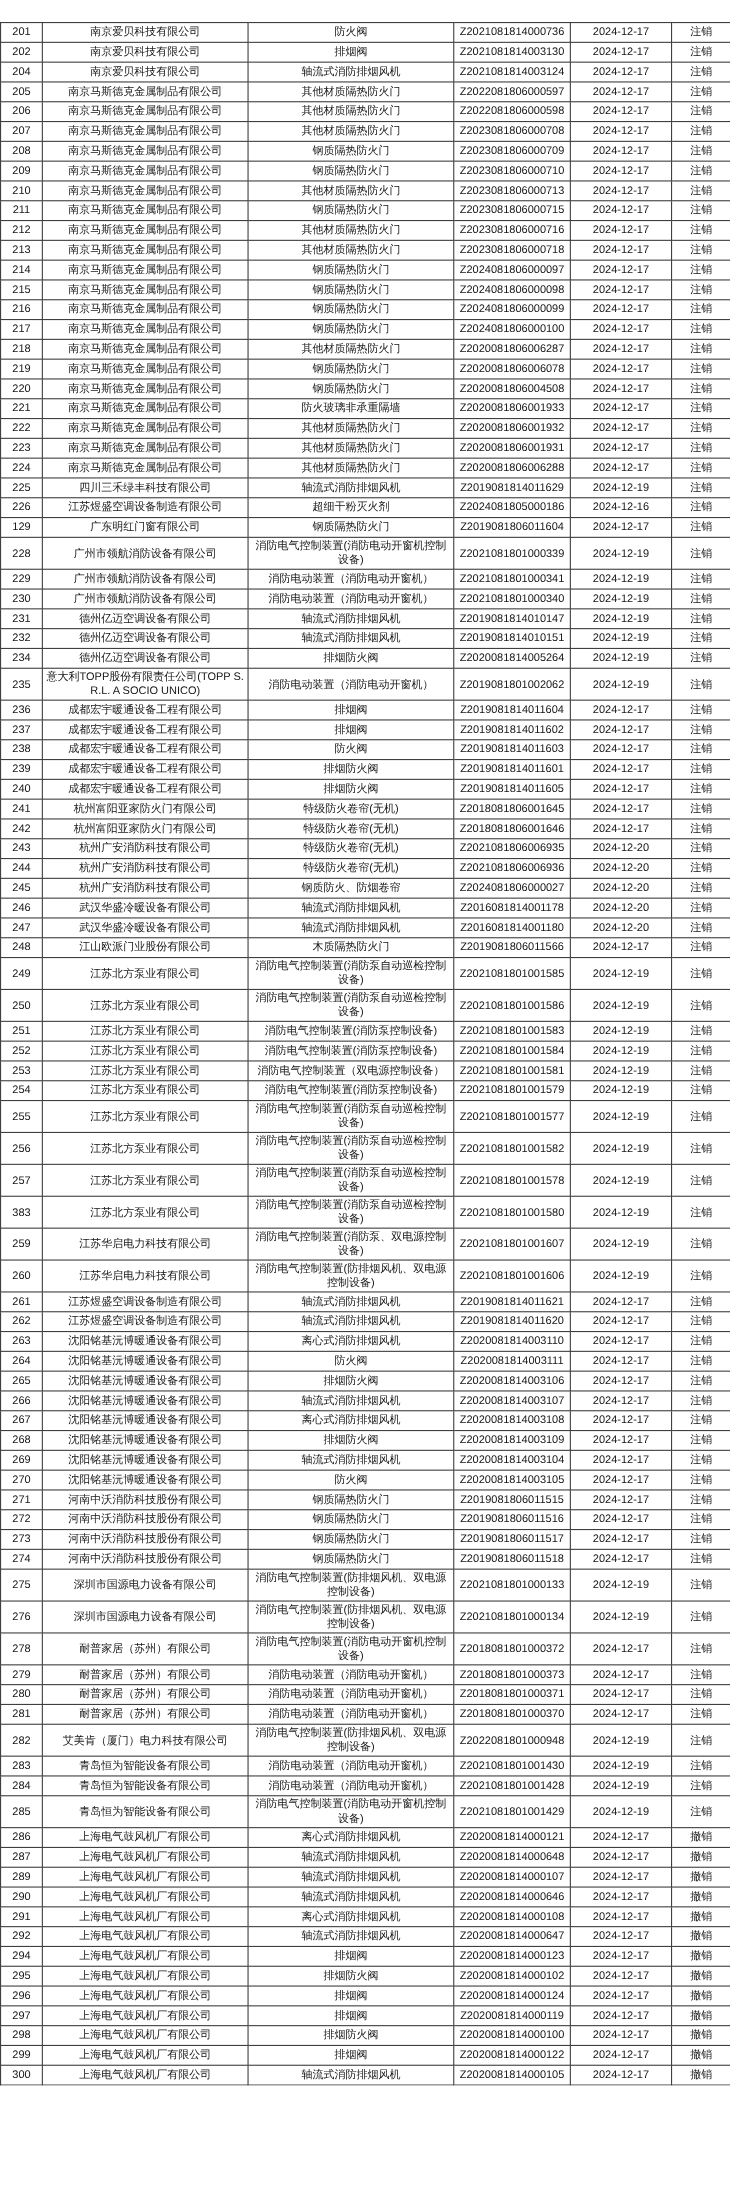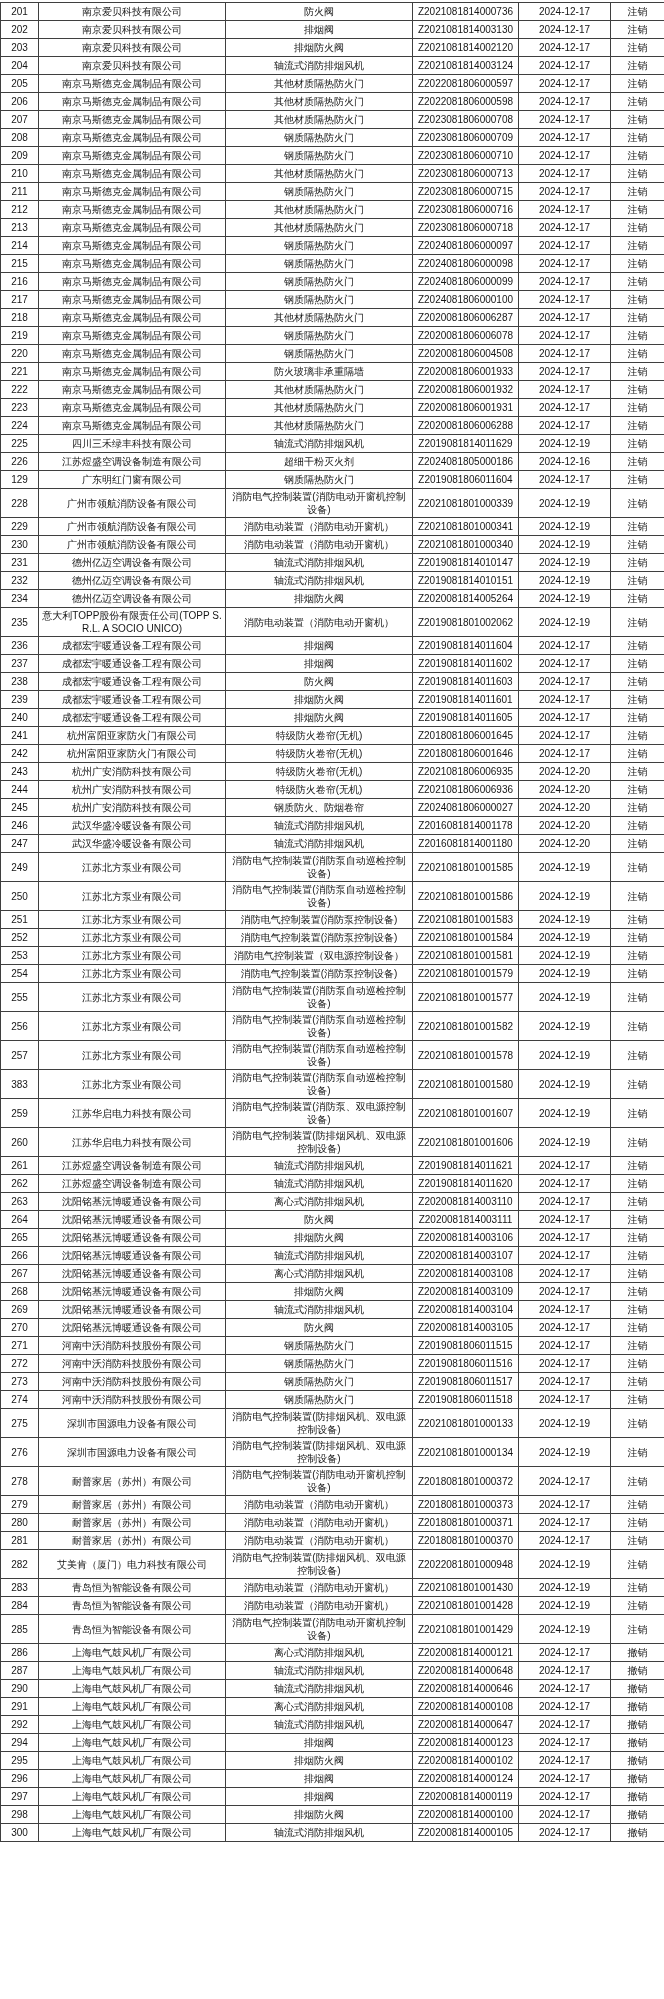--- a/index.html
+++ b/index.html
@@ -5,21 +5,21 @@
   html, body {
     margin: 0;
     padding: 0;
     background: #ffffff;
   }
   body {
     width: 664px;
   }
   .table-wrap {
     width: 664px;
-    padding-top: 2px;
+    padding-top: 20px;
   }
   table.cert-table {
     border-collapse: collapse;
     table-layout: fixed;
     width: 664px;
     background: #ffffff;
   }
   table.cert-table td {
     border: 1px solid #3f3f3f;
     font-family: "Liberation Sans", "DejaVu Sans", sans-serif;
@@ -66,28 +66,20 @@
         </tr>
         <tr>
           <td class="c0">202</td>
           <td class="c1">南京爱贝科技有限公司</td>
           <td class="c2">排烟阀</td>
           <td class="c3">Z2021081814003130</td>
           <td class="c4">2024-12-17</td>
           <td class="c5">注销</td>
         </tr>
         <tr>
-          <td class="c0">203</td>
-          <td class="c1">南京爱贝科技有限公司</td>
-          <td class="c2">排烟防火阀</td>
-          <td class="c3">Z2021081814002120</td>
-          <td class="c4">2024-12-17</td>
-          <td class="c5">注销</td>
-        </tr>
-        <tr>
           <td class="c0">204</td>
           <td class="c1">南京爱贝科技有限公司</td>
           <td class="c2">轴流式消防排烟风机</td>
           <td class="c3">Z2021081814003124</td>
           <td class="c4">2024-12-17</td>
           <td class="c5">注销</td>
         </tr>
         <tr>
           <td class="c0">205</td>
           <td class="c1">南京马斯德克金属制品有限公司</td>
@@ -418,20 +410,28 @@
         </tr>
         <tr>
           <td class="c0">247</td>
           <td class="c1">武汉华盛冷暖设备有限公司</td>
           <td class="c2">轴流式消防排烟风机</td>
           <td class="c3">Z2016081814001180</td>
           <td class="c4">2024-12-20</td>
           <td class="c5">注销</td>
         </tr>
         <tr>
+          <td class="c0">248</td>
+          <td class="c1">江山欧派门业股份有限公司</td>
+          <td class="c2">木质隔热防火门</td>
+          <td class="c3">Z2019081806011566</td>
+          <td class="c4">2024-12-17</td>
+          <td class="c5">注销</td>
+        </tr>
+        <tr>
           <td class="c0">249</td>
           <td class="c1">江苏北方泵业有限公司</td>
           <td class="c2">消防电气控制装置(消防泵自动巡检控制设备)</td>
           <td class="c3">Z2021081801001585</td>
           <td class="c4">2024-12-19</td>
           <td class="c5">注销</td>
         </tr>
         <tr>
           <td class="c0">250</td>
           <td class="c1">江苏北方泵业有限公司</td>
@@ -722,20 +722,28 @@
         </tr>
         <tr>
           <td class="c0">287</td>
           <td class="c1">上海电气鼓风机厂有限公司</td>
           <td class="c2">轴流式消防排烟风机</td>
           <td class="c3">Z2020081814000648</td>
           <td class="c4">2024-12-17</td>
           <td class="c5">撤销</td>
         </tr>
         <tr>
+          <td class="c0">289</td>
+          <td class="c1">上海电气鼓风机厂有限公司</td>
+          <td class="c2">轴流式消防排烟风机</td>
+          <td class="c3">Z2020081814000107</td>
+          <td class="c4">2024-12-17</td>
+          <td class="c5">撤销</td>
+        </tr>
+        <tr>
           <td class="c0">290</td>
           <td class="c1">上海电气鼓风机厂有限公司</td>
           <td class="c2">轴流式消防排烟风机</td>
           <td class="c3">Z2020081814000646</td>
           <td class="c4">2024-12-17</td>
           <td class="c5">撤销</td>
         </tr>
         <tr>
           <td class="c0">291</td>
           <td class="c1">上海电气鼓风机厂有限公司</td>
@@ -782,20 +790,28 @@
           <td class="c2">排烟阀</td>
           <td class="c3">Z2020081814000119</td>
           <td class="c4">2024-12-17</td>
           <td class="c5">撤销</td>
         </tr>
         <tr>
           <td class="c0">298</td>
           <td class="c1">上海电气鼓风机厂有限公司</td>
           <td class="c2">排烟防火阀</td>
           <td class="c3">Z2020081814000100</td>
+          <td class="c4">2024-12-17</td>
+          <td class="c5">撤销</td>
+        </tr>
+        <tr>
+          <td class="c0">299</td>
+          <td class="c1">上海电气鼓风机厂有限公司</td>
+          <td class="c2">排烟阀</td>
+          <td class="c3">Z2020081814000122</td>
           <td class="c4">2024-12-17</td>
           <td class="c5">撤销</td>
         </tr>
         <tr>
           <td class="c0">300</td>
           <td class="c1">上海电气鼓风机厂有限公司</td>
           <td class="c2">轴流式消防排烟风机</td>
           <td class="c3">Z2020081814000105</td>
           <td class="c4">2024-12-17</td>
           <td class="c5">撤销</td>

